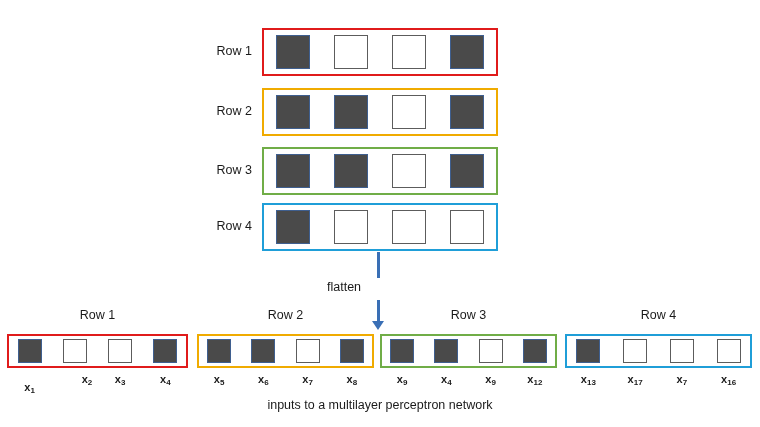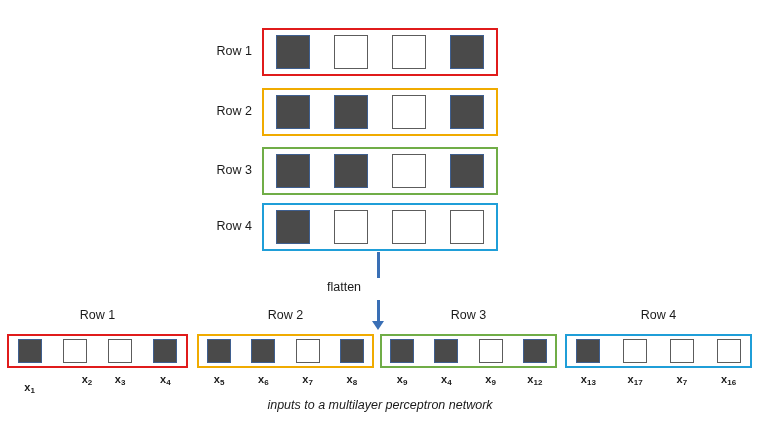--- a/index.html
+++ b/index.html
@@ -102,21 +102,20 @@
   }
 
   .caption {
     position: absolute;
     font-size: 12.5px;
     color: #1a1a1a;
     text-align: center;
     white-space: nowrap;
     width: 760px;
     left: 0;
-    font-style: italic;
   }
 </style>
 </head>
 <body>
 
 <div id="canvas">
 
   <div id="grid-layer">
       <div class="row-label" style="left: 172px; width: 80px; top: 44px;">Row 1</div>
       <div class="grid-row-box" style="left: 262px; top: 28px; width: 236px; height: 48px; border-color: rgb(224, 27, 27);"></div>

